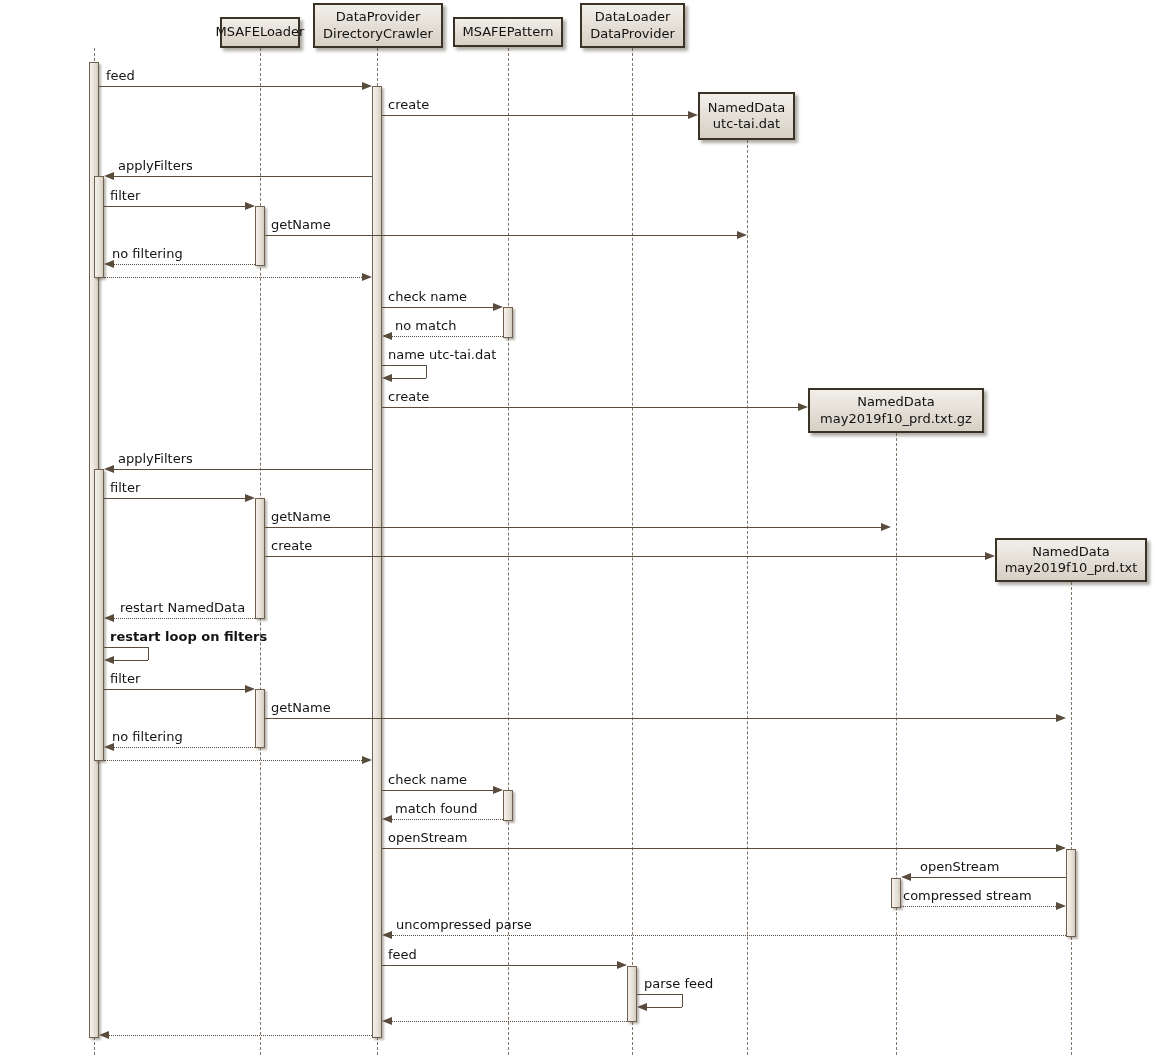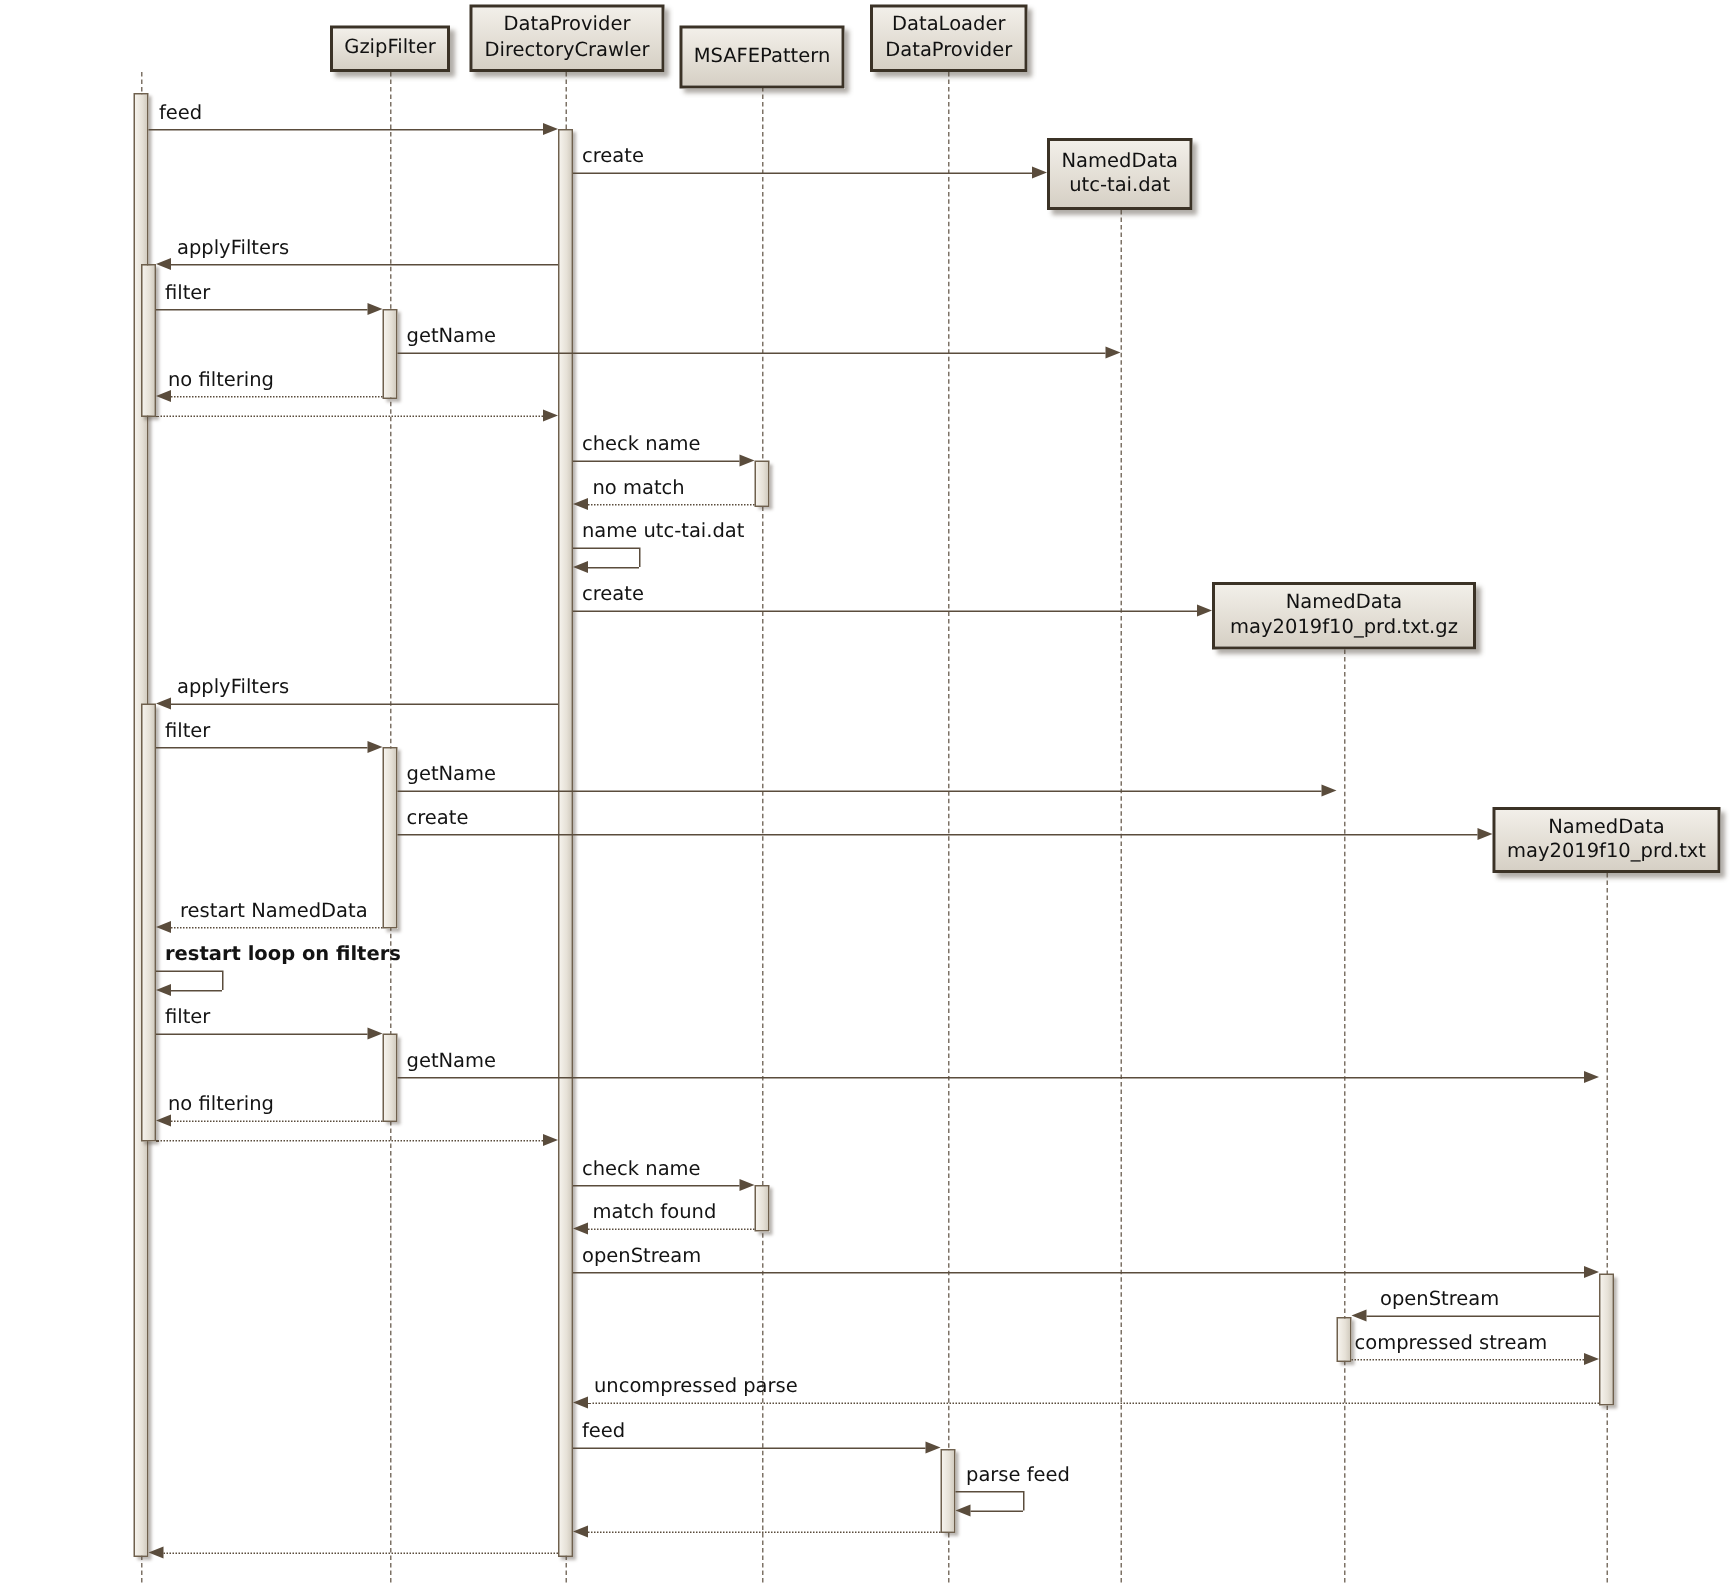--- a/index.html
+++ b/index.html
@@ -28,29 +28,29 @@
   .ah.left{border-right:10px solid #5a4c3c;}
   .mlabel{position:absolute;white-space:nowrap;z-index:6;color:#131313;}
 </style>
 </head>
 <body>
 
 <div id="canvas">
     <div class="lifeline" style="left: 94px; top: 48px; height: 1007px;"></div>
     <div class="lifeline" style="left: 260px; top: 48px; height: 1007px;"></div>
     <div class="pbox" style="left: 220px; top: 17px; width: 80px; height: 31px;">
-      <div>GzipFilter</div>
+      <div>MSAFELoader</div>
     </div>
     <div class="lifeline" style="left: 377px; top: 48px; height: 1007px;"></div>
     <div class="pbox" style="left: 313px; top: 3px; width: 130px; height: 45px;">
       <div>DataProvider</div>
       <div>DirectoryCrawler</div>
     </div>
     <div class="lifeline" style="left: 508px; top: 48px; height: 1007px;"></div>
-    <div class="pbox" style="left: 453px; top: 17px; width: 110px; height: 42px;">
+    <div class="pbox" style="left: 453px; top: 17px; width: 110px; height: 30px;">
       <div>MSAFEPattern</div>
     </div>
     <div class="lifeline" style="left: 632px; top: 48px; height: 1007px;"></div>
     <div class="pbox" style="left: 580px; top: 3px; width: 105px; height: 45px;">
       <div>DataLoader</div>
       <div>DataProvider</div>
     </div>
     <div class="lifeline" style="left: 747px; top: 140px; height: 915px;"></div>
     <div class="pbox" style="left: 698px; top: 92px; width: 97px; height: 48px;">
       <div>NamedData</div>

